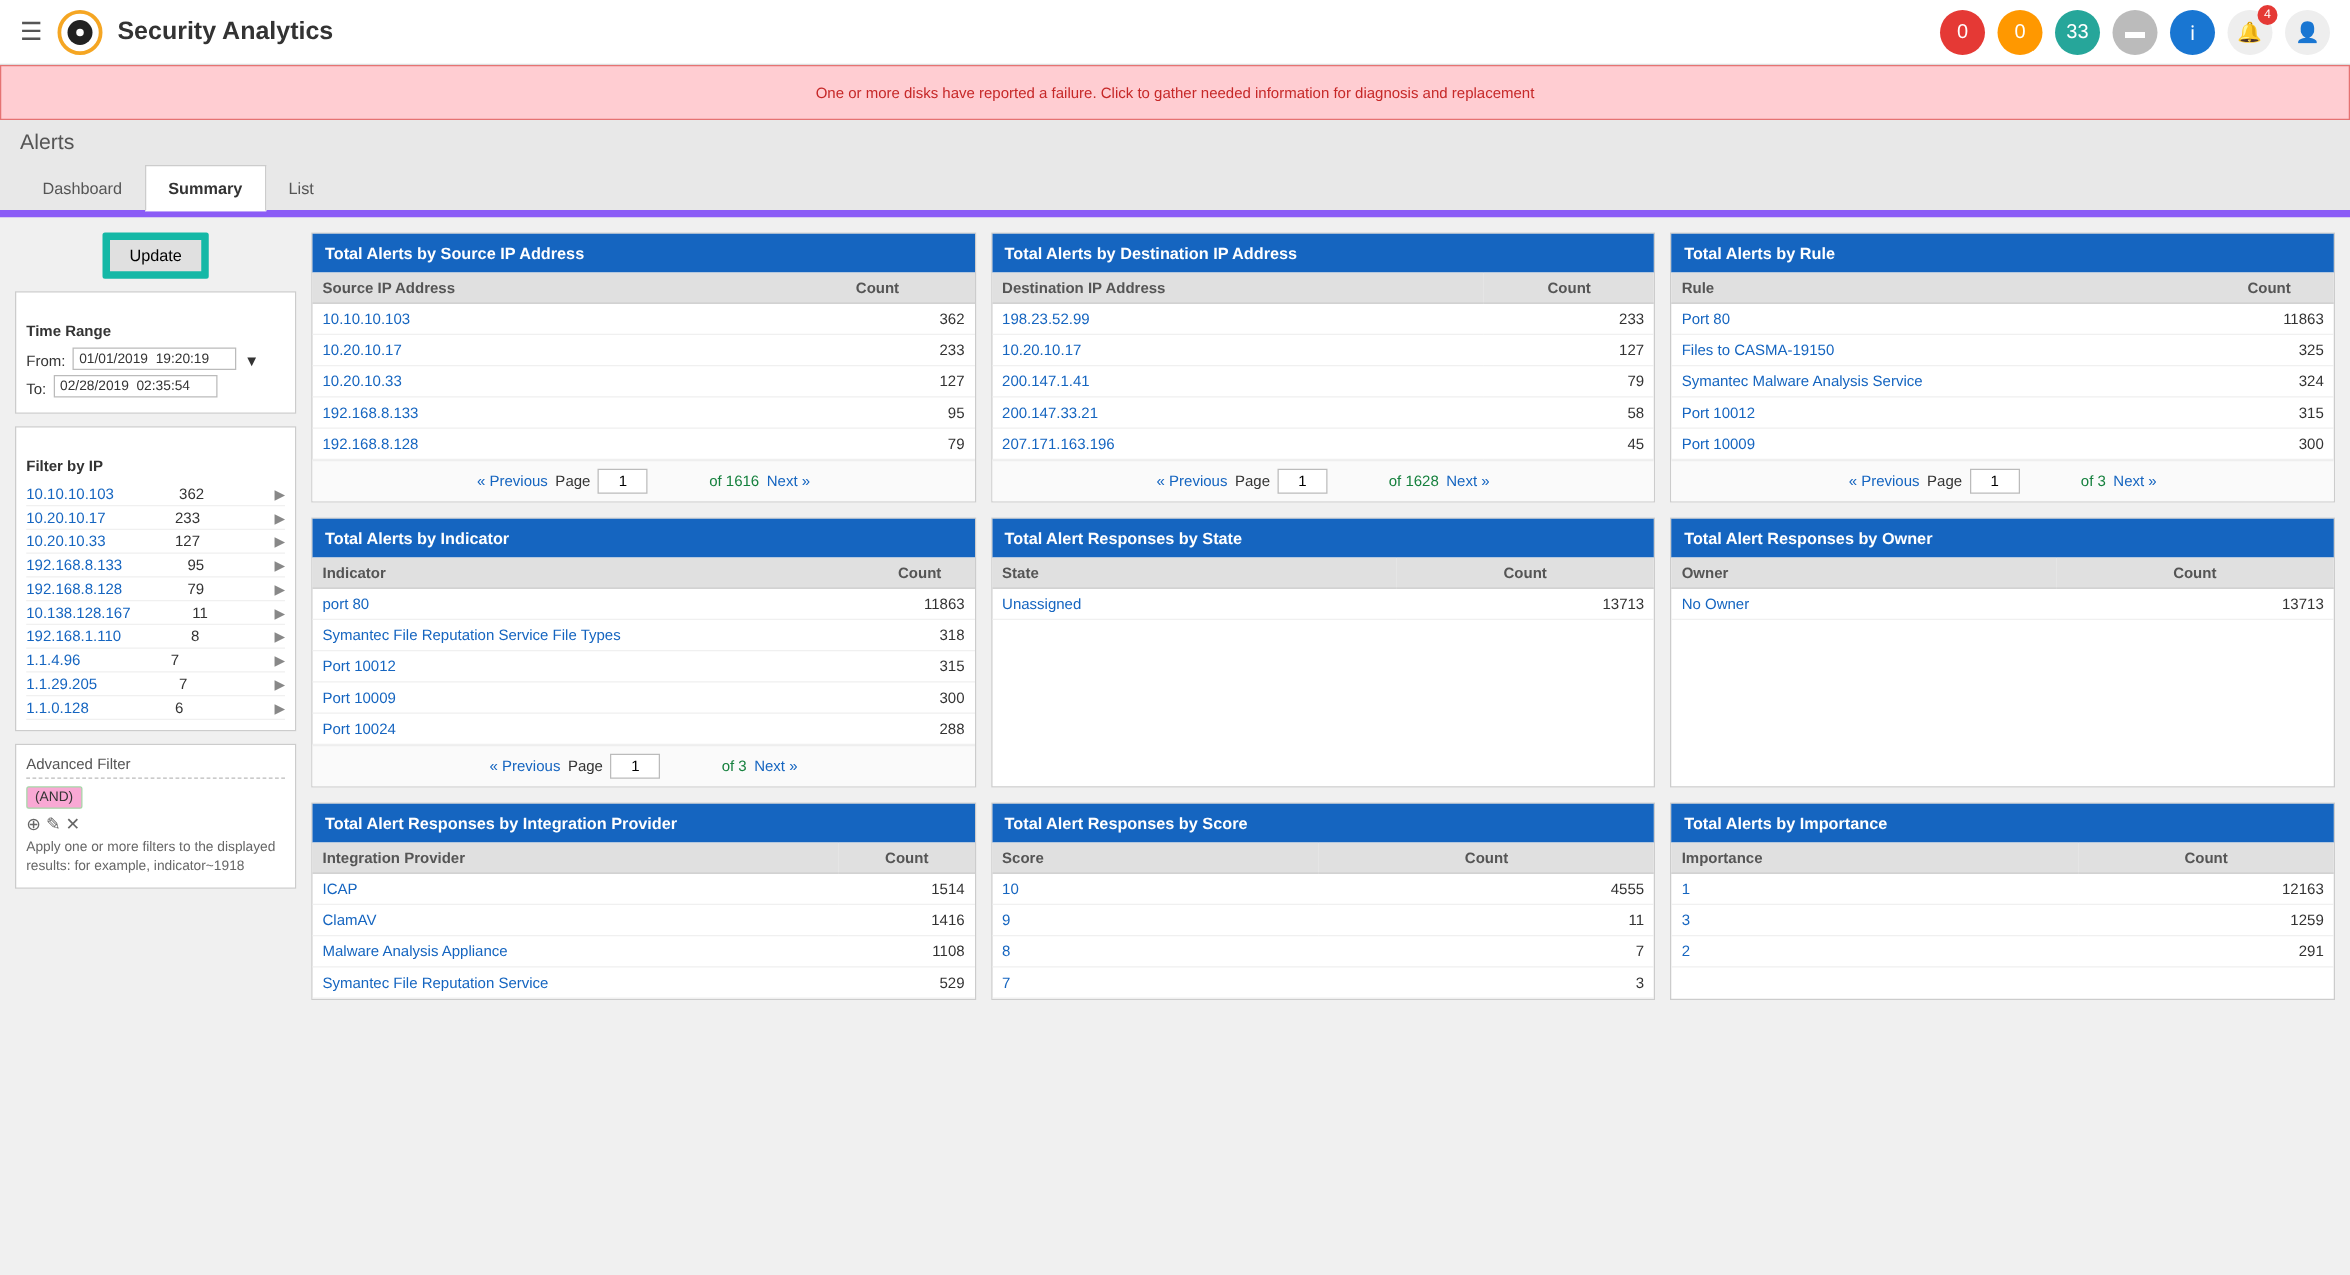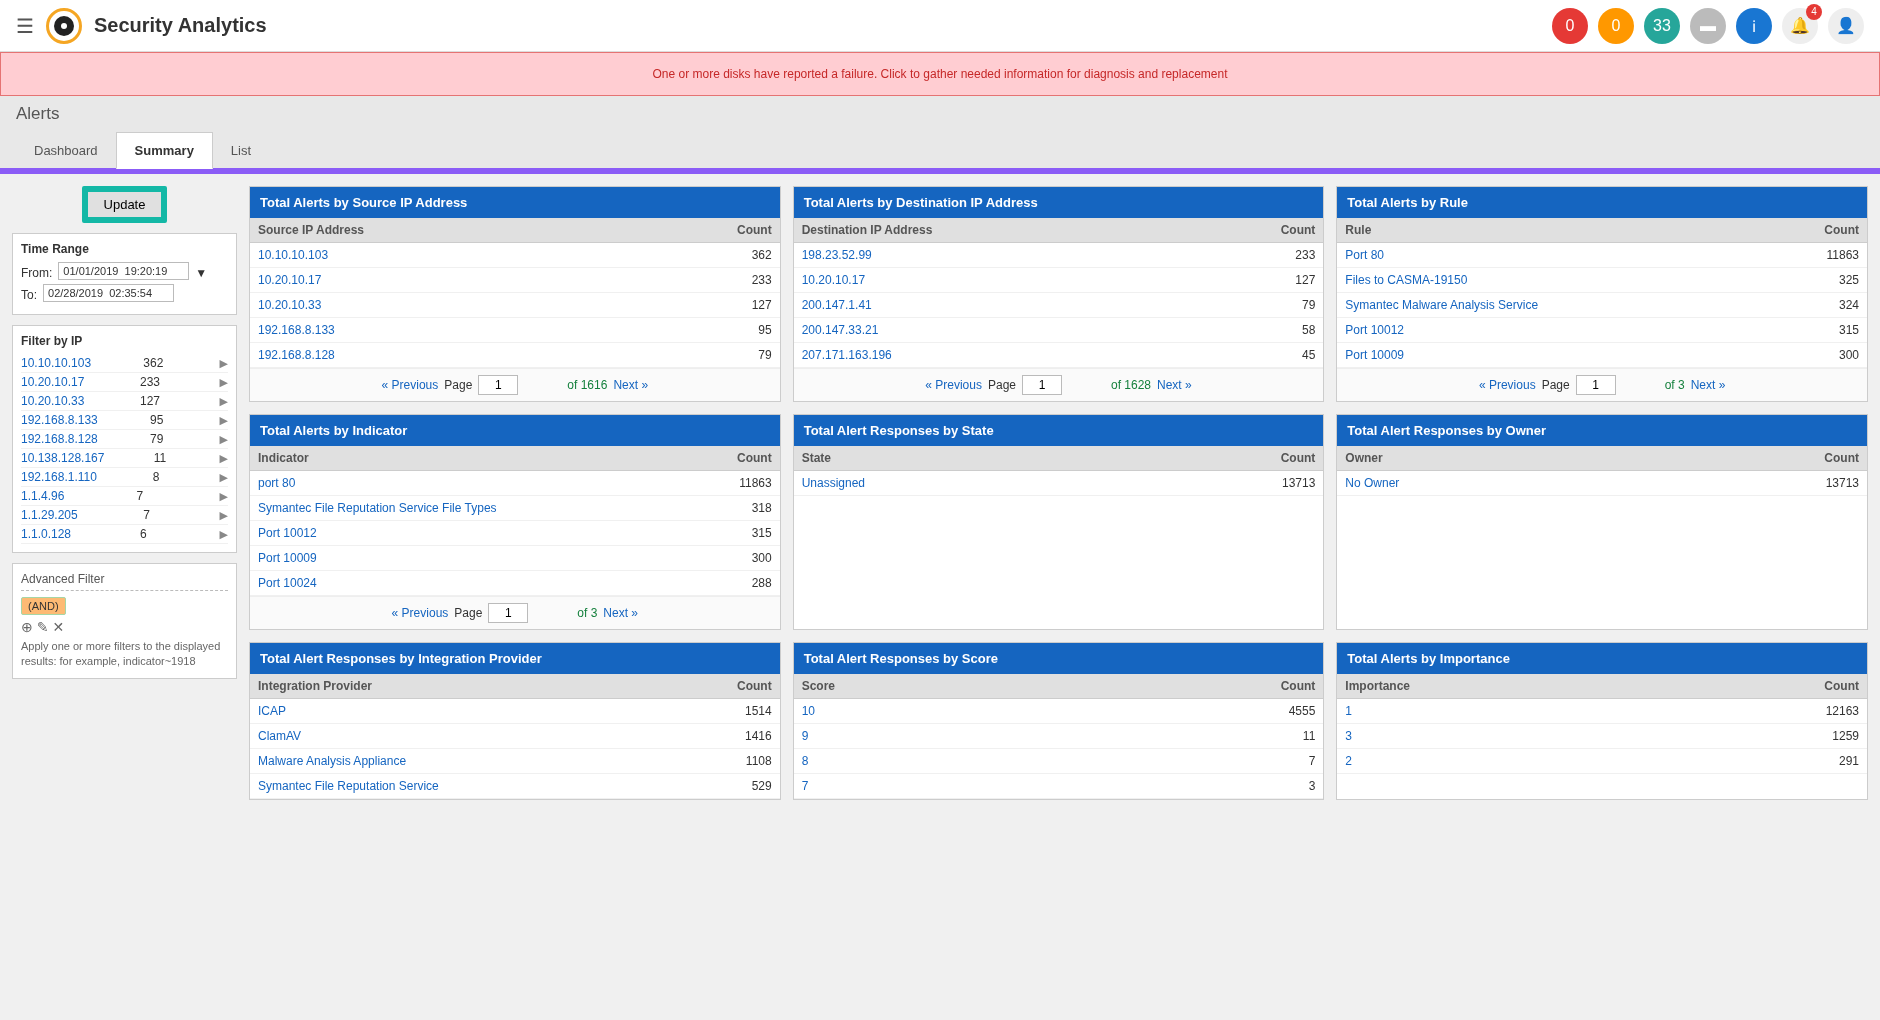--- a/index.html
+++ b/index.html
@@ -75,40 +75,40 @@
     
     .sidebar { width: 225px; flex-shrink: 0; margin-right: 12px; }
     .update-btn {
       display: block; margin: 0 auto 10px auto;
       padding: 5px 16px; background: #e0e0e0; border: 6px solid #14b8a6;
       cursor: pointer; font-size: 13px; border-radius: 2px;
     }
     .sidebar-section {
       background: #fff; border: 1px solid #ccc; margin-bottom: 10px; padding: 8px;
     }
-    .sidebar-section-title { font-weight: bold; font-size: 12px; margin-bottom: 6px; color: #333; }
+    .sidebar-section-title { font-weight: bold; font-size: 12px; margin-bottom: 6px; color: #333; margin-top: 16px; }
     .date-row { display: flex; align-items: flex-end; gap: 6px; margin-bottom: 4px; font-size: 12px; }
     .date-input {
       border: 1px solid #bbb; padding: 2px 4px; font-size: 11px;
       background: #fff; color: #333; width: 131px;
     }
     .date-arrow { cursor: pointer; }
 
     .filter-list { list-style: none; }
     .filter-list li {
       display: flex; align-items: center; justify-content: space-between;
       padding: 2px 0; font-size: 12px; border-bottom: 1px solid #f0f0f0;
     }
     .filter-list li a { color: #1565c0; text-decoration: none; cursor: pointer; }
     .filter-list li .count { color: #333; margin-right: 4px; }
     .filter-list li .arrow { color: #888; font-size: 11px; cursor: pointer; }
 
     .advanced-filter-title { font-size: 12px; color: #555; margin-bottom: 6px; border-bottom: 1px dashed #bbb; padding-bottom: 4px; }
     .and-tag {
-      display: inline-block; background: #fdba74; border: 1px solid #a5d6a7;
+      display: inline-block; background: #f9a8d4; border: 1px solid #a5d6a7;
       padding: 2px 6px; border-radius: 2px; font-size: 11px; margin-bottom: 4px;
     }
     .filter-icons { display: flex; gap: 4px; margin-bottom: 4px; }
     .filter-icon { font-size: 14px; cursor: pointer; color: #666; }
     .filter-help { font-size: 11px; color: #666; line-height: 1.4; }
 
     
     .content { flex: 1; display: flex; flex-direction: column; gap: 12px; }
 
     
@@ -117,21 +117,21 @@
     .card { background: #fff; border: 1px solid #ccc; }
     .card-header {
       background: #1565c0; color: #fff; padding: 8px 10px;
       font-size: 13px; font-weight: bold;
     }
     .card-table { width: 100%; border-collapse: collapse; }
     .card-table th {
       background: #e0e0e0; padding: 5px 8px; text-align: left;
       font-size: 12px; font-weight: bold; color: #555; border-bottom: 1px solid #ccc;
     }
-    .card-table th.right { text-align: right; }
+    .card-table th.right { text-align: center; }
     .card-table td { padding: 5px 8px; font-size: 12px; border-bottom: 1px solid #f0f0f0; }
     .card-table td a { color: #1565c0; text-decoration: none; cursor: pointer; }
     .card-table td.count { text-align: right; color: #333; }
     .card-footer {
       padding: 6px 8px; display: flex; align-items: center; justify-content: center;
       gap: 6px; font-size: 12px; border-top: 1px solid #eee; background: #fafafa;
     }
     .page-input { width: 40px; border: 1px solid #bbb; padding: 2px 4px; text-align: center; font-size: 12px; }
     .nav-link { color: #1565c0; cursor: pointer; text-decoration: none; }
     .of-text { color: #15803d; margin-left: 43px; }

